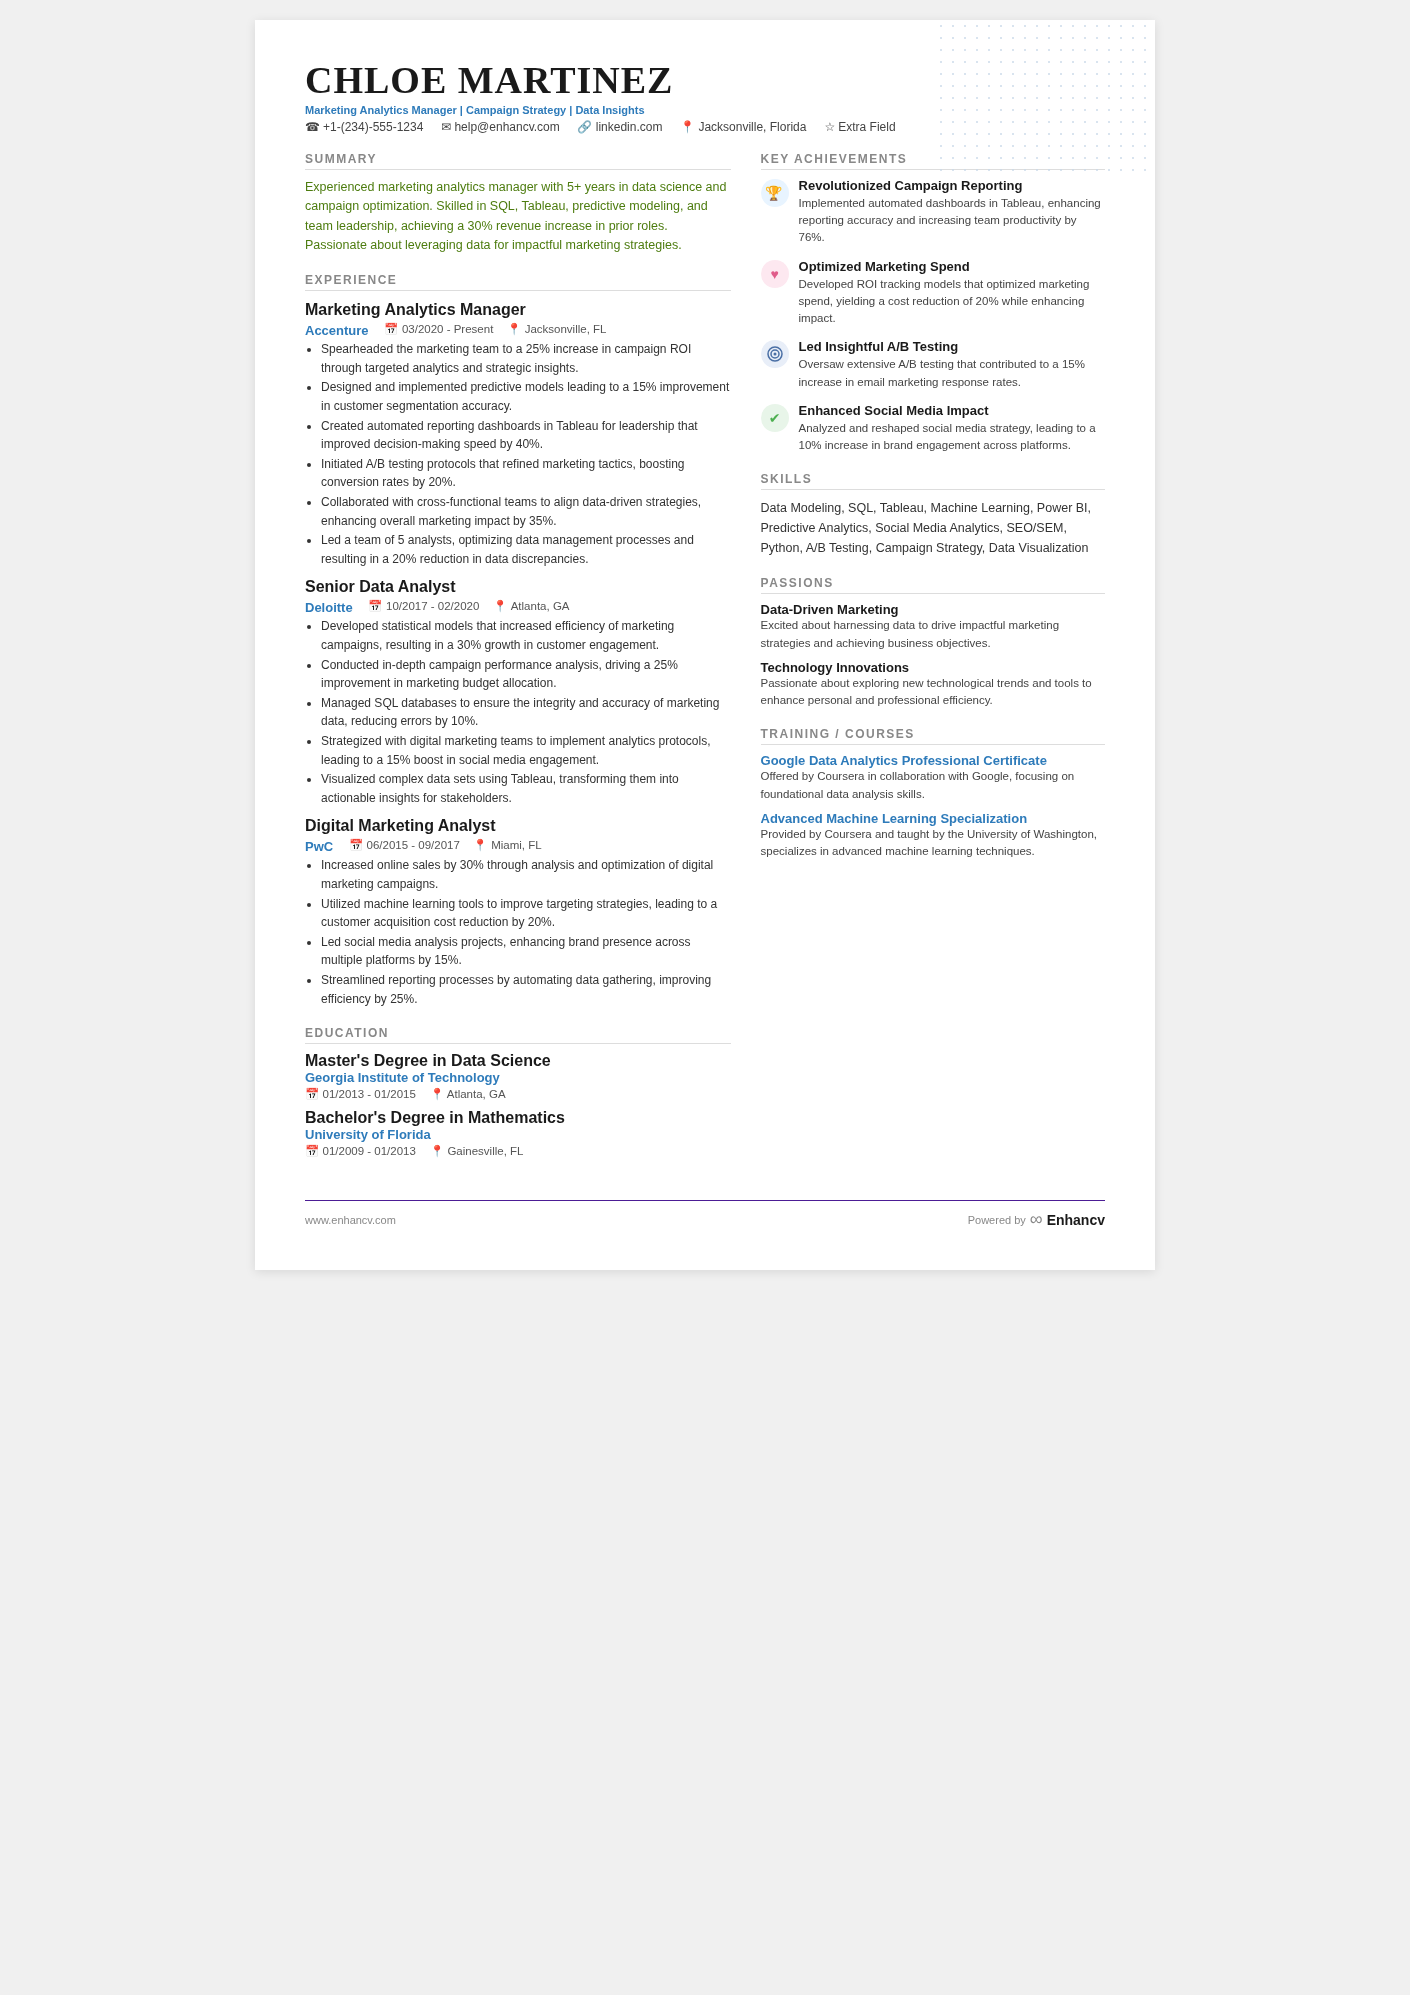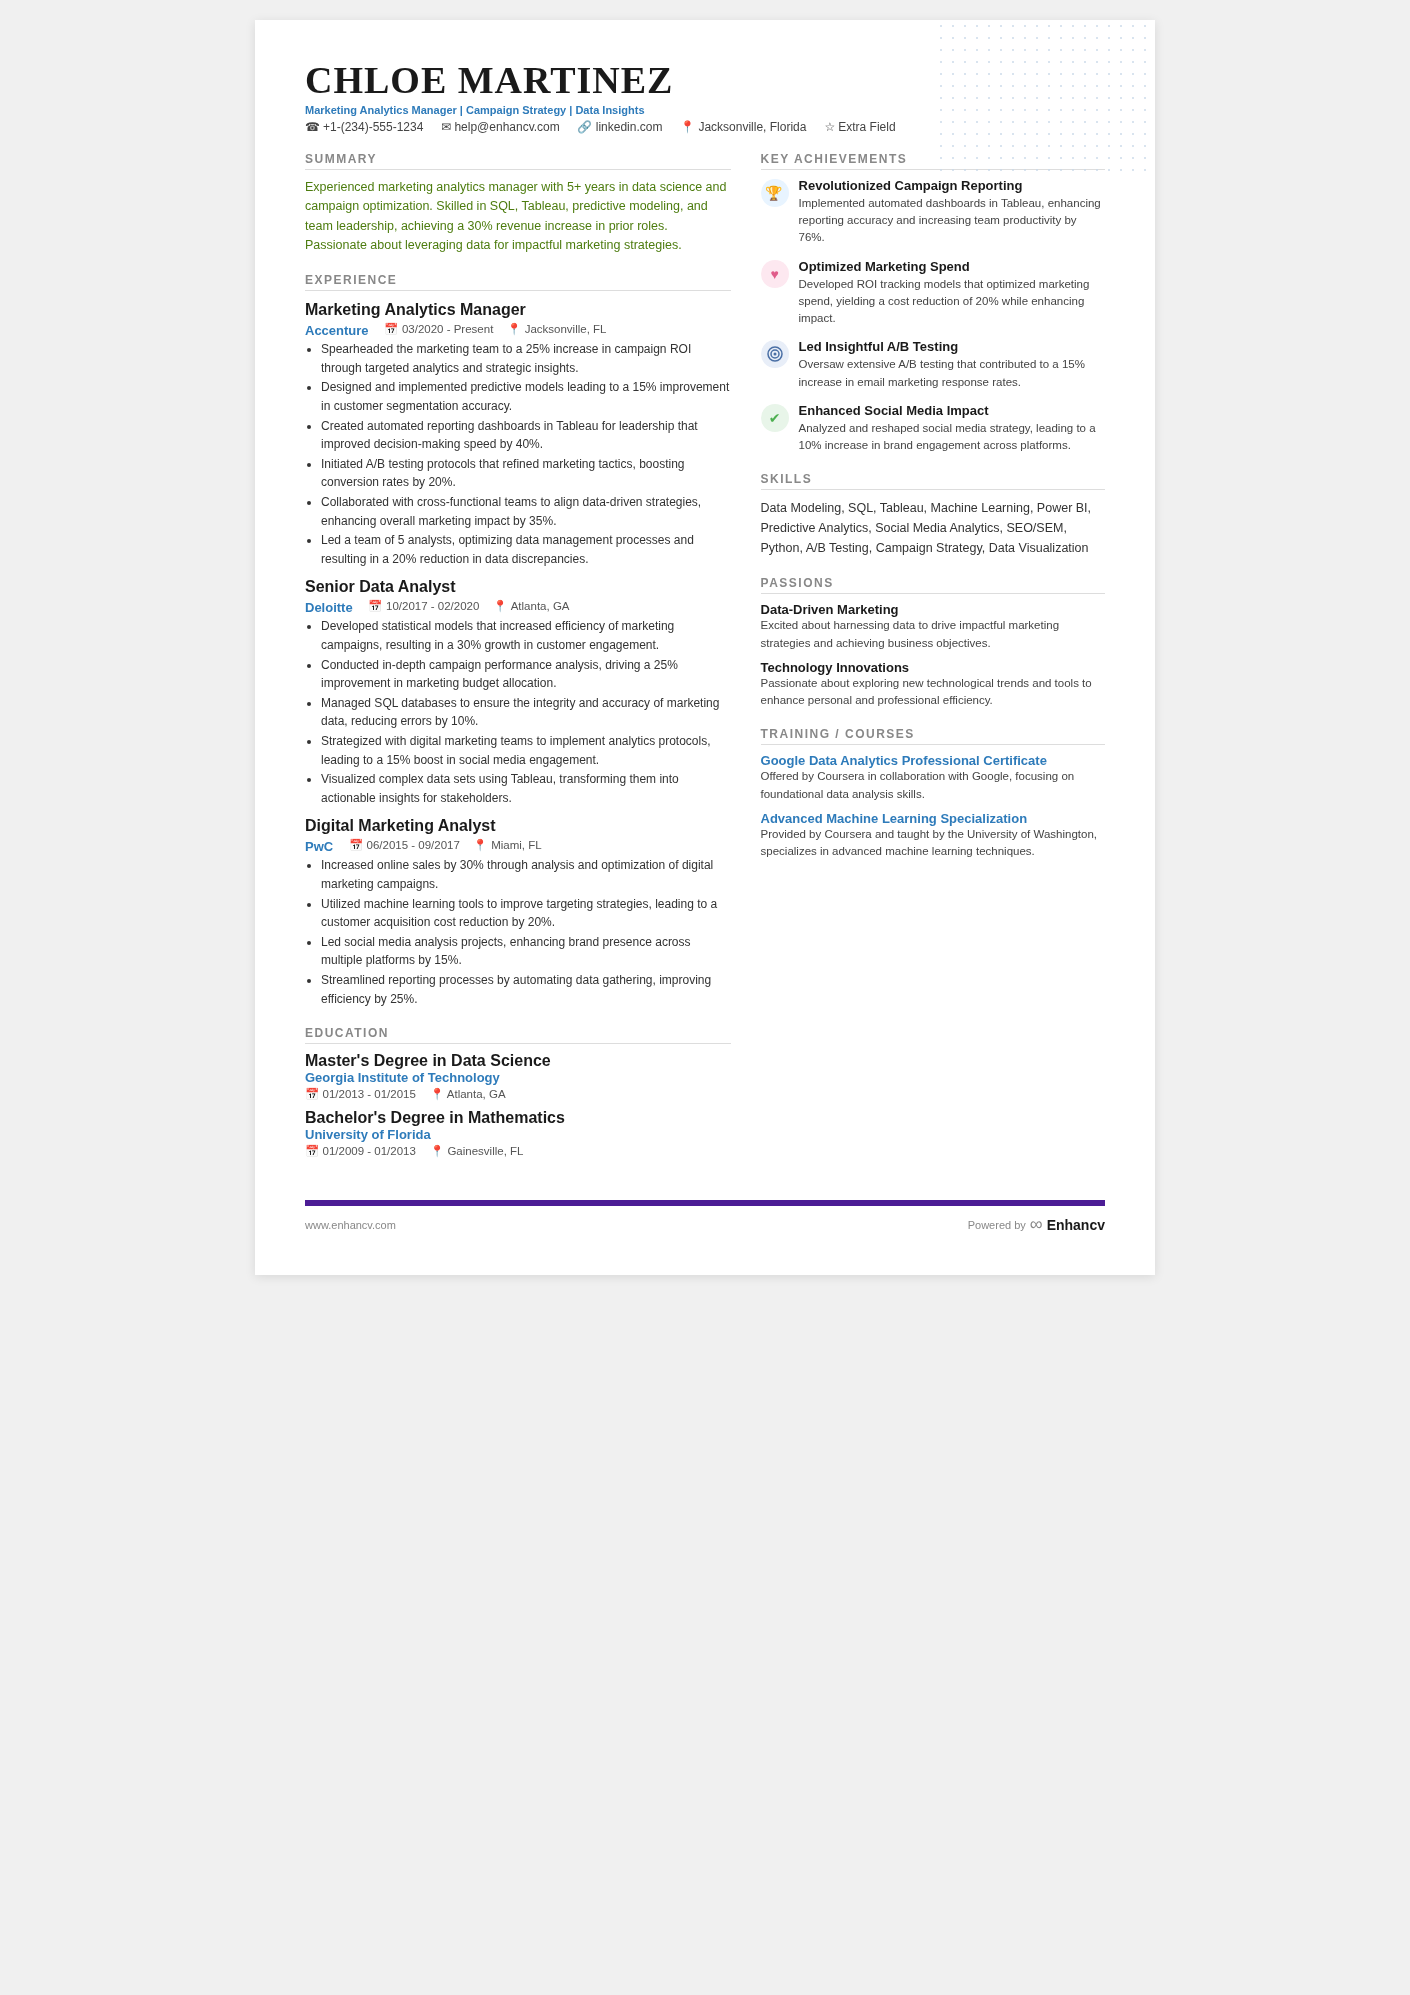--- a/index.html
+++ b/index.html
@@ -204,21 +204,21 @@
       color: #444;
       line-height: 1.5;
     }
     
     .footer {
       display: flex;
       justify-content: space-between;
       align-items: center;
       margin-top: 24px;
       padding-top: 8px;
-      border-top: 6px solid #4c1d95;
+      border-top: 1px solid #4c1d95;
       font-size: 11px;
       color: #888;
     }
     .footer-brand {
       display: flex;
       align-items: center;
       gap: 6px;
     }
     .footer-brand-name {
       font-size: 14px;

